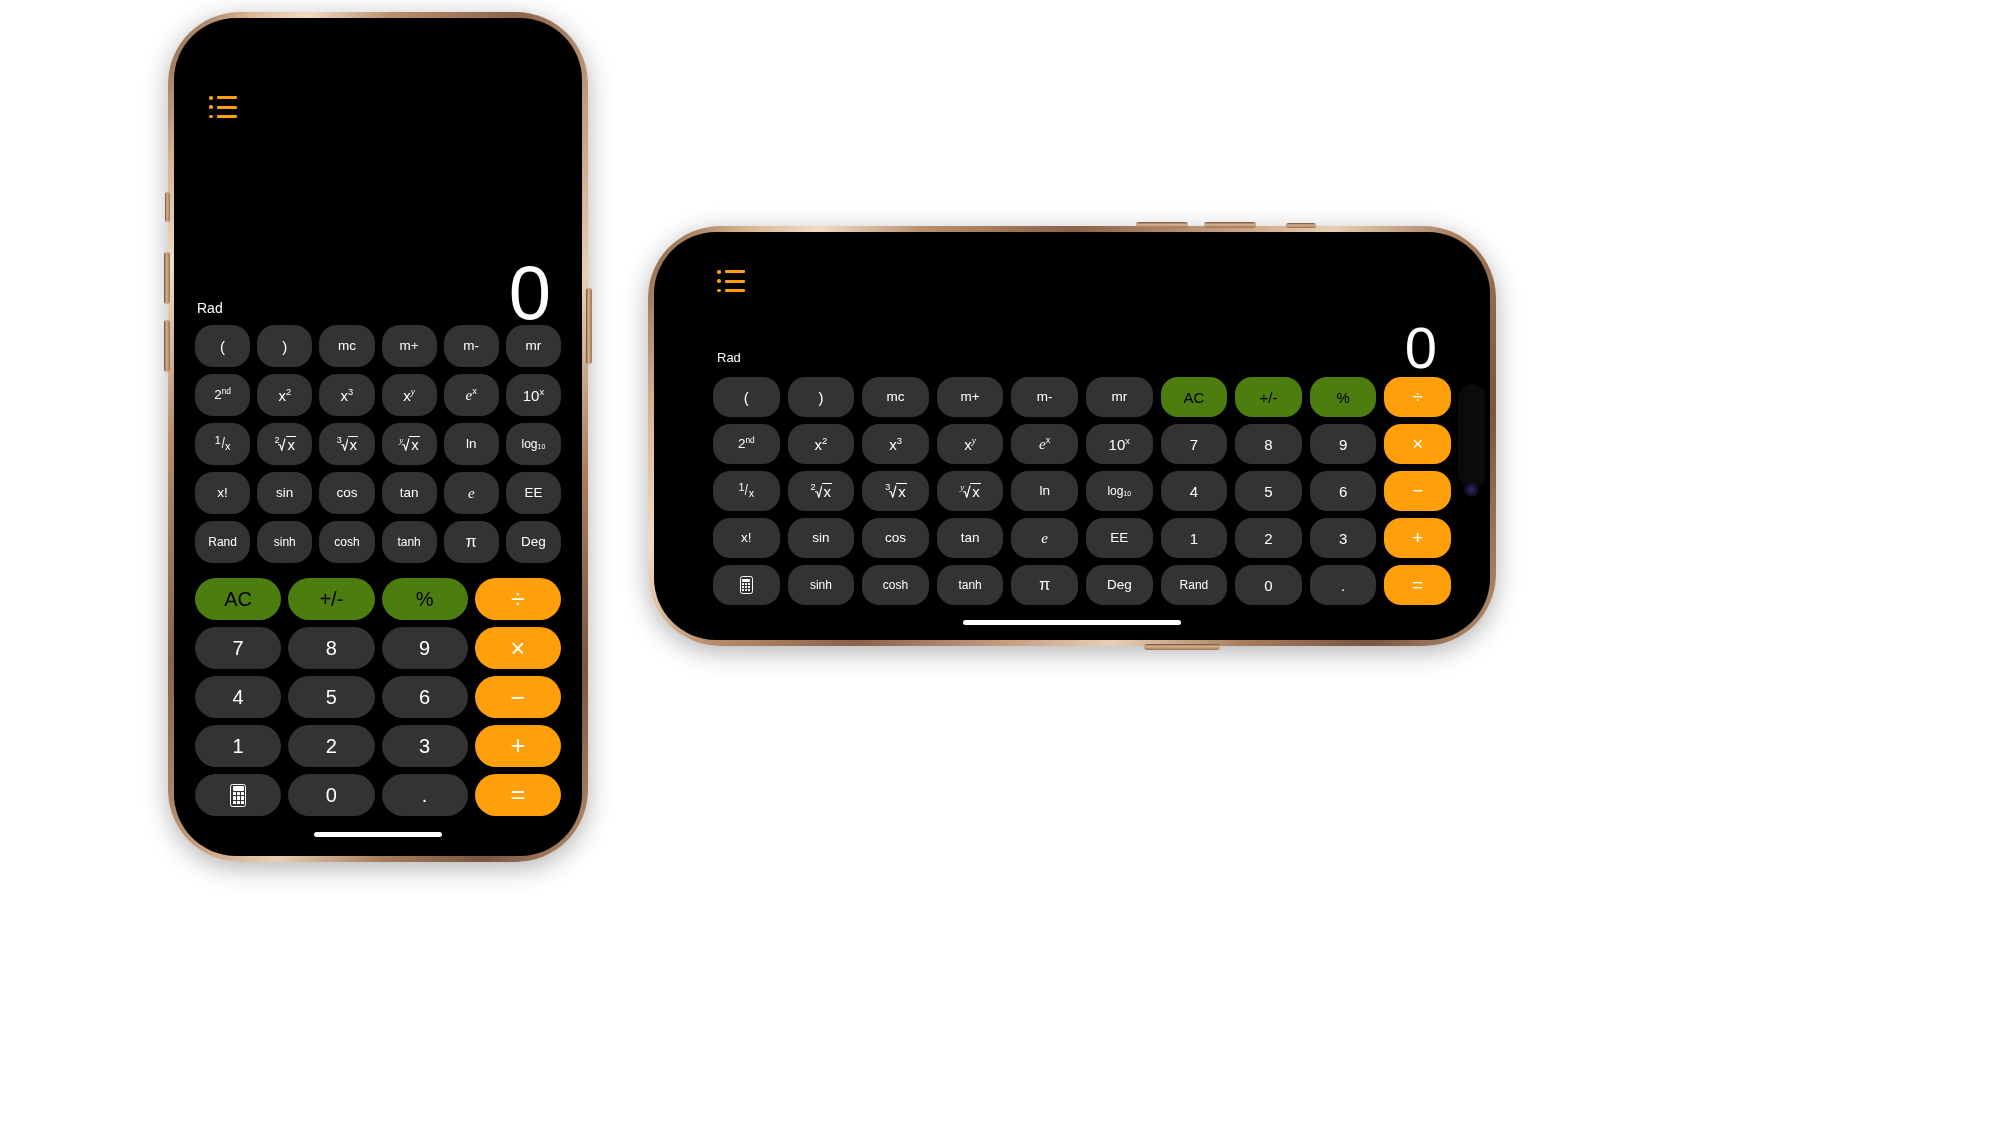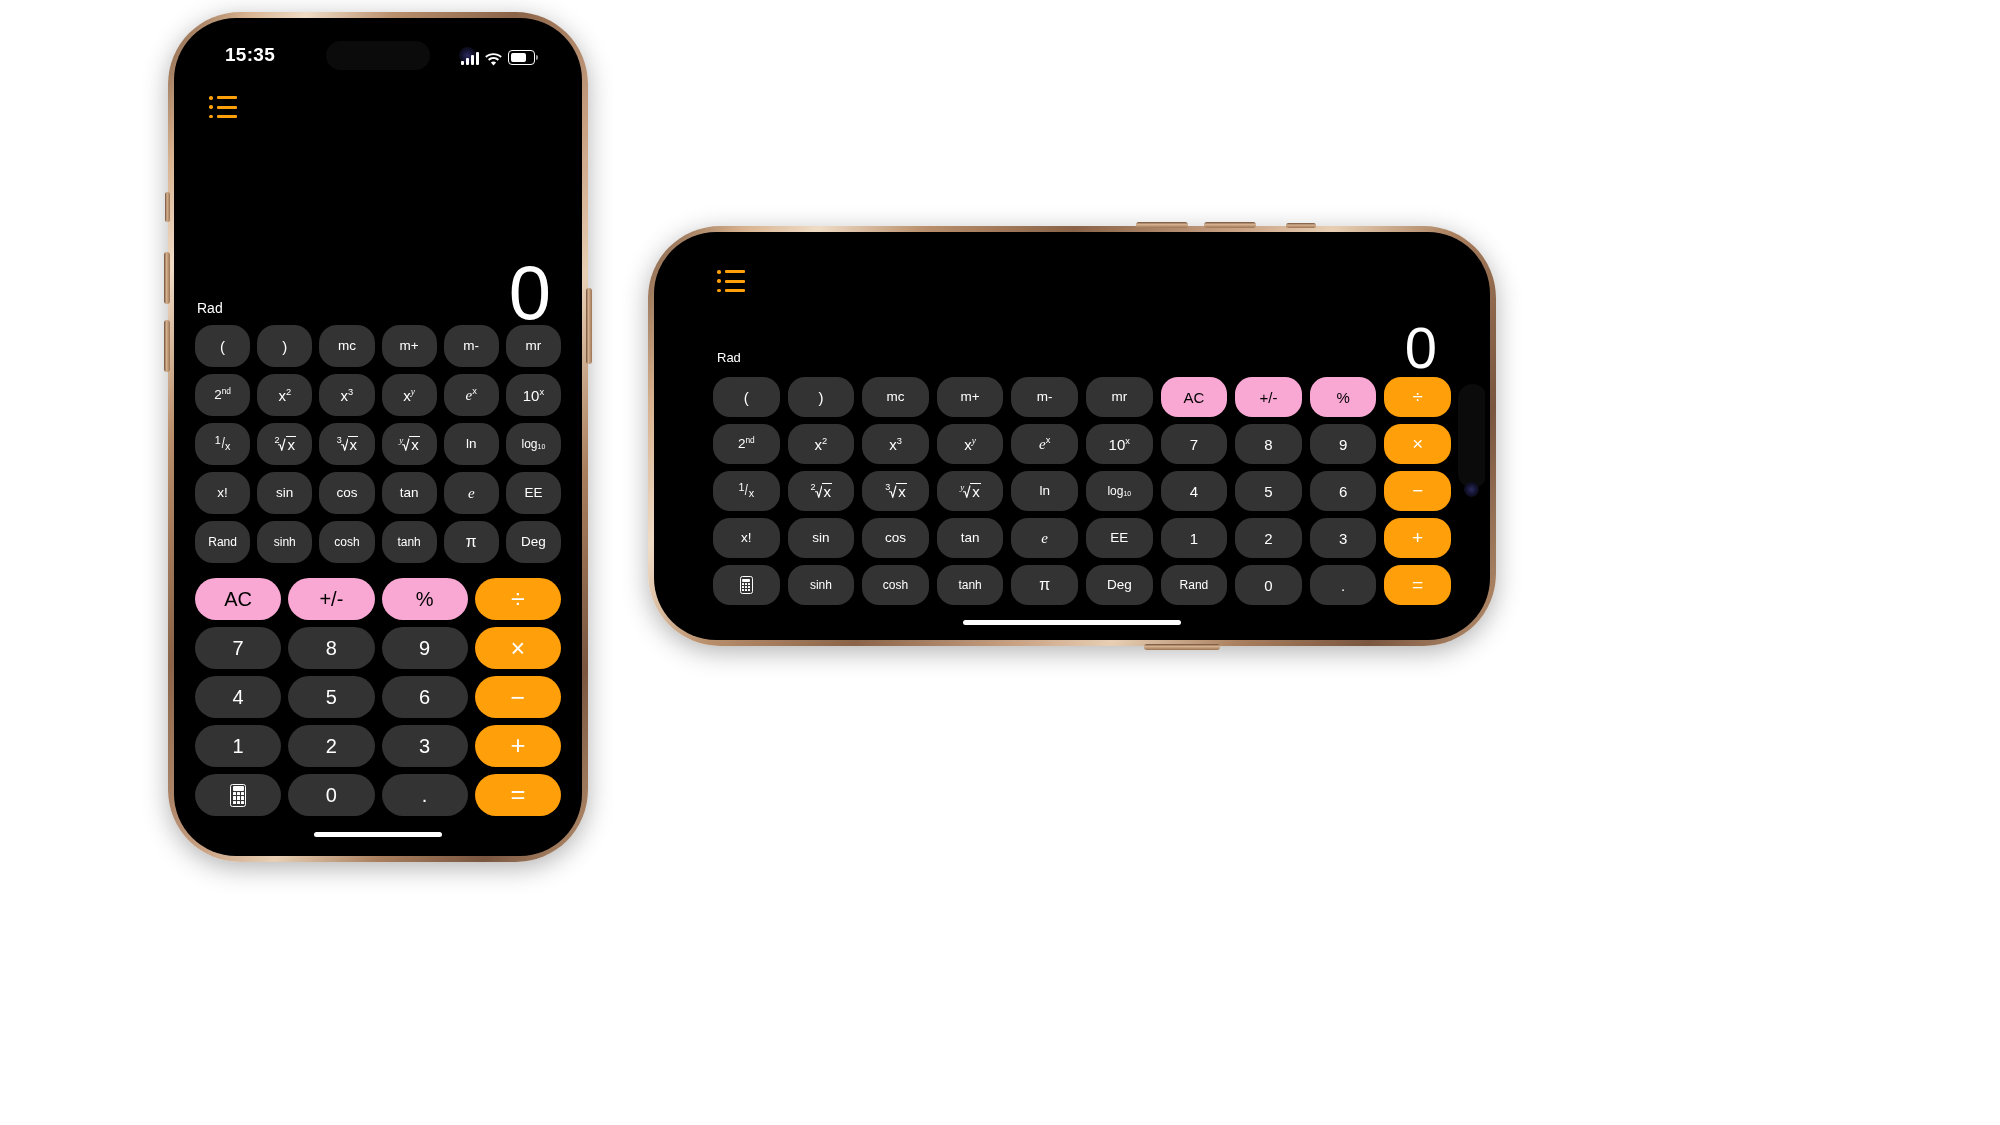--- a/index.html
+++ b/index.html
@@ -47,21 +47,21 @@
   .radlabel{position:absolute;color:#fff;}
 
   .pad{position:absolute;display:grid;}
   .key{
     display:flex;align-items:center;justify-content:center;
     background:#333333;color:#fff;border:0;cursor:pointer;
     font-family:"Liberation Sans",sans-serif;line-height:1;
     -webkit-font-smoothing:antialiased;user-select:none;
   }
   .key.fn{background:#333333;}
-  .key.util{background:#f9a8d4;color:#000;}
+  .key.util{background:#4d7c0f;color:#000;}
   .key.op{background:#ff9f0a;color:#fff;}
   .key sup{font-size:.62em;vertical-align:super;line-height:0;}
   .key sub{font-size:.58em;vertical-align:baseline;position:relative;top:.18em;line-height:0;}
   .key .ital{font-style:italic;font-family:"Liberation Serif",serif;}
   .frac{display:inline-flex;align-items:center;font-size:.92em;}
   .frac .n{font-size:.78em;position:relative;top:-.30em;}
   .frac .sl{transform:scaleX(.8);padding:0 .02em;}
   .frac .dn{font-size:.78em;position:relative;top:.26em;}
   .rootwrap{display:inline-flex;align-items:flex-start;}
   .rootwrap .idx{font-size:.6em;position:relative;top:.05em;right:-.12em;}
@@ -87,44 +87,20 @@
   <div class="frame"></div>
 
   <div class="hw" style="left:-3px;top:180px;width:5px;height:30px;"></div>
   <div class="hw" style="left:-4px;top:240px;width:6px;height:52px;"></div>
   <div class="hw" style="left:-4px;top:308px;width:6px;height:52px;"></div>
   <div class="hw" style="right:-4px;top:276px;width:6px;height:76px;"></div>
 
   <div class="bezel"></div>
   <div class="screen">
 
-    <div class="statusbar">
-      <div class="sb-time">15:35</div>
-      <div class="island">
-        <div class="cam"></div>
-      </div>
-      <div class="sb-right">
-        <span class="bars">
-            <i></i>
-            <i></i>
-            <i></i>
-            <i></i>
-          </span>
-        <span class="wifi">
-          <svg viewBox="0 0 17 13" width="17" height="13" aria-hidden="true">
-            <path d="M8.5 2.1c2.7 0 5.2 1 7 2.6l1.3-1.5C14.6 1.3 11.7.2 8.5.2S2.4 1.3.2 3.2l1.3 1.5c1.8-1.6 4.3-2.6 7-2.6z" fill="#fff"></path>
-            <path d="M8.5 6.1c1.6 0 3.1.6 4.2 1.6l1.3-1.5C12.6 4.9 10.6 4.1 8.5 4.1s-4.1.8-5.5 2.1l1.3 1.5c1.1-1 2.6-1.6 4.2-1.6z" fill="#fff"></path>
-            <path d="M8.5 12.6l2.6-3c-.7-.6-1.6-1-2.6-1s-1.9.4-2.6 1l2.6 3z" fill="#fff"></path>
-          </svg>
-        </span>
-        <span class="batt">
-            <i></i>
-          </span>
-      </div>
-    </div>
 
     <div class="listicon" style="left:30px;top:73px;width:28px;height:22px;">
       <div class="r">
           <span class="d" style="width:3.5px;height:3.5px;margin-right:4px;"></span>
           <span class="l" style="width:20px;height:3px;"></span>
         </div>
       <div class="r">
           <span class="d" style="width:3.5px;height:3.5px;margin-right:4px;"></span>
           <span class="l" style="width:20px;height:3px;"></span>
         </div>

